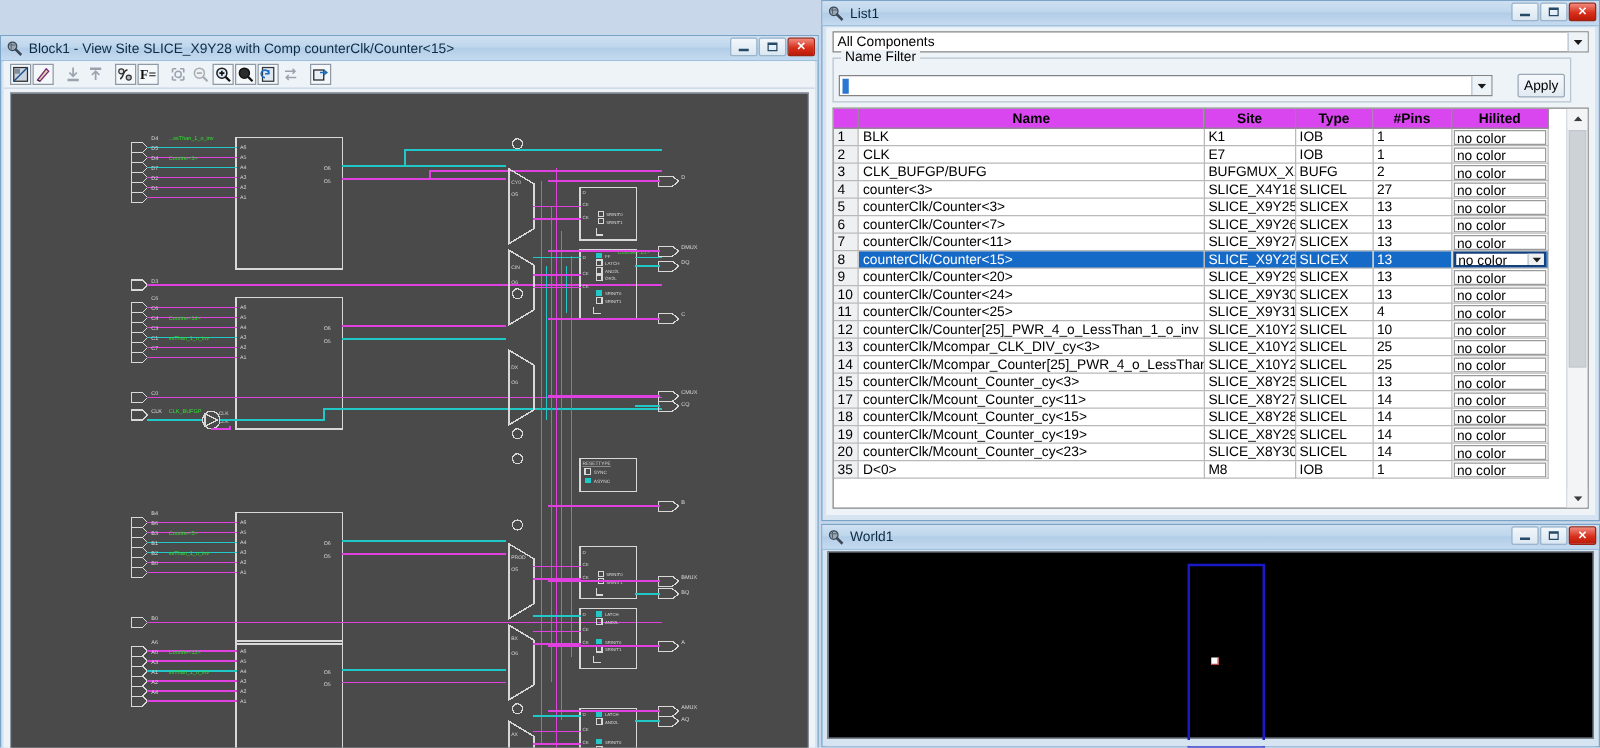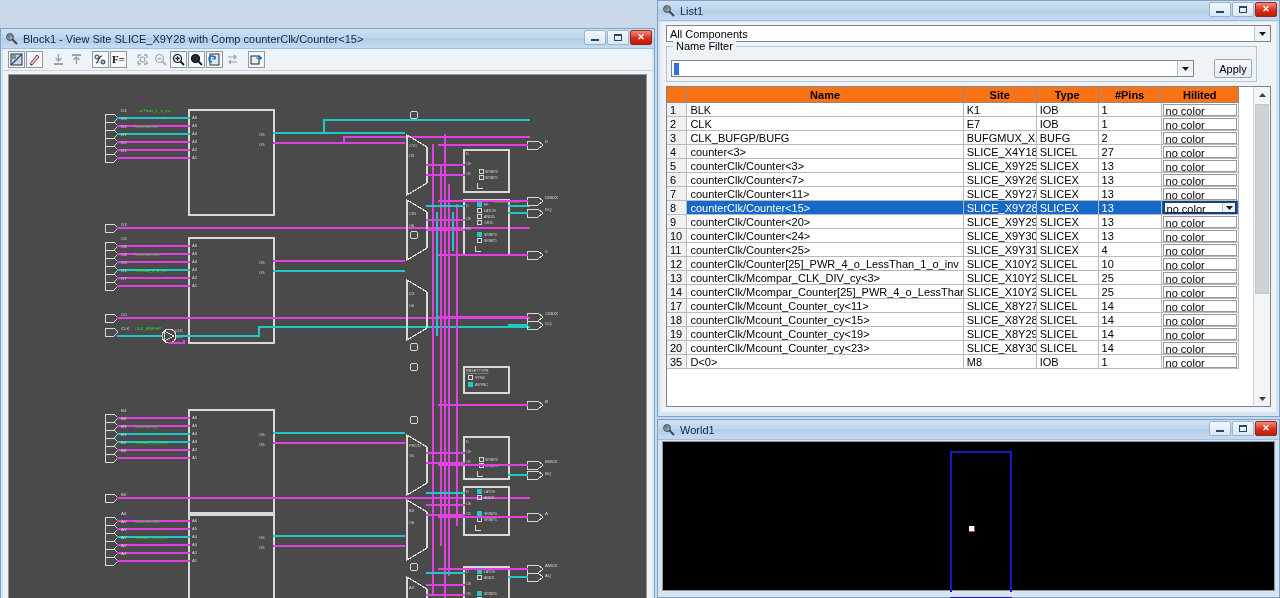--- a/index.html
+++ b/index.html
@@ -95,21 +95,21 @@
     background:linear-gradient(to bottom,#f6f9fc,#e2eaf2);
     border:1px solid #9aa8b5;box-sizing:border-box;border-radius:2px;
     display:flex;align-items:center;justify-content:center;font-size:11px;
   }
   .grid-wrap{
     position:absolute;left:5px;top:64px;right:5px;bottom:5px;
     background:#fff;border:1px solid #848484;box-sizing:border-box;overflow:hidden;
   }
   table.grid{border-collapse:collapse;width:572px;table-layout:fixed;font-size:11px;}
   table.grid th{
-    background:#f97316;border:1px solid #8a8a8a;border-top:none;border-left:none;
+    background:#d946ef;border:1px solid #8a8a8a;border-top:none;border-left:none;
     font-size:11px;font-weight:bold;height:15px;padding:0;
   }
   table.grid td{
     border-right:1px solid #b9b9b9;border-bottom:1px solid #b9b9b9;
     height:13px;padding:0 0 0 3px;white-space:nowrap;overflow:hidden;
     font-size:11px;
   }
   td.rowno{background:#eef0f2;border-right:1px solid #8a8a8a;text-align:left;padding-left:3px;}
   tr.sel td{background:#1569c7;color:#fff;}
   tr.sel td.rowno{background:#eef0f2;color:#000;}
@@ -877,20 +877,32 @@
                     <span>no color</span>
                   </div>
                 </td>
               </tr>
               <tr>
                 <td class="rowno">14</td>
                 <td>counterClk/Mcompar_Counter[25]_PWR_4_o_LessThan_1_o_cy&lt;3&gt;</td>
                 <td>SLICE_X10Y28</td>
                 <td>SLICEL</td>
                 <td>25</td>
+                <td class="hl-cell">
+                  <div class="hl-box">
+                    <span>no color</span>
+                  </div>
+                </td>
+              </tr>
+              <tr>
+                <td class="rowno">15</td>
+                <td>counterClk/Mcount_Counter_cy&lt;3&gt;</td>
+                <td>SLICE_X8Y25</td>
+                <td>SLICEL</td>
+                <td>13</td>
                 <td class="hl-cell">
                   <div class="hl-box">
                     <span>no color</span>
                   </div>
                 </td>
               </tr>
               <tr>
                 <td class="rowno">17</td>
                 <td>counterClk/Mcount_Counter_cy&lt;11&gt;</td>
                 <td>SLICE_X8Y27</td>

